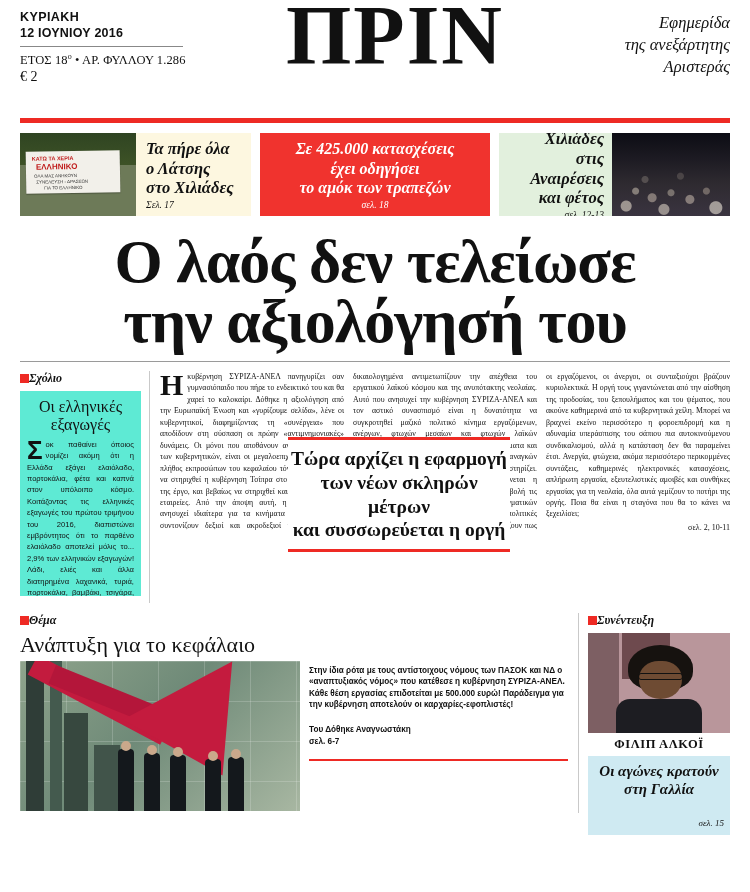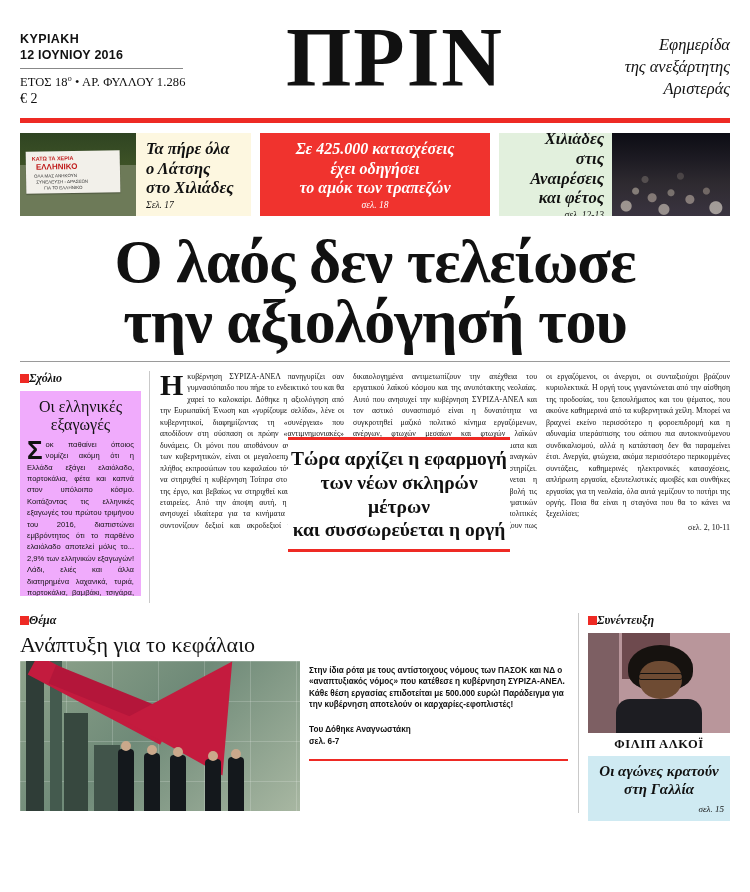--- a/index.html
+++ b/index.html
@@ -7,21 +7,21 @@
   body {
     width:750px; height:892px;
     background:#ffffff;
     font-family:"Liberation Serif", serif;
     color:#111;
     overflow:hidden;
   }
   .page { position:relative; width:750px; height:892px; padding:0 20px; }
 
   
-  .masthead { display:flex; align-items:flex-start; height:112px; padding-top:22px; }
+  .masthead { display:flex; align-items:flex-start; height:112px; }
   .mh-left { width:215px; padding-top:10px; }
   .mh-day { font-family:"Liberation Sans", sans-serif; font-weight:bold; font-size:12.5px; letter-spacing:.4px; }
   .mh-date { font-family:"Liberation Sans", sans-serif; font-weight:bold; font-size:12.5px; letter-spacing:.2px; margin-top:2px; }
   .mh-rule { border:0; border-top:1px solid #888; margin:6px 0 5px 0; width:163px; }
   .mh-issue { font-family:"Liberation Serif", serif; font-size:12.5px; letter-spacing:.1px; }
   .mh-issue sup { font-size:8px; }
   .mh-price { font-family:"Liberation Serif", serif; font-size:14px; margin-top:1px; }
   .mh-logo { flex:1; text-align:center; font-family:"Liberation Serif", serif; font-weight:bold;
              font-size:84px; line-height:.95; letter-spacing:2px; margin-top:-4px; }
   .mh-right { width:175px; text-align:right; padding-top:12px; }
@@ -75,21 +75,21 @@
   .hl-line { font-family:"Liberation Serif", serif; font-weight:bold; font-size:62px; line-height:.96; letter-spacing:-1px; }
   .hl-line.l2 { font-size:62px; }
 
   .thin-rule { border-top:1px solid #9a9a9a; margin:8px 0 9px 0; }
 
   
   .body-grid { display:flex; gap:10px; height:232px; }
   .col-side { width:130px; border-right:1px solid #c9c9c9; padding-right:8px; }
   .kicker { font-family:"Liberation Serif",serif; font-style:italic; font-weight:bold; font-size:12px; display:flex; align-items:center; margin-bottom:5px;}
   .kdot { width:9px; height:9px; background:#ee2a24; display:inline-block; }
-  .side-box { background:#f0abfc; padding:7px 7px 8px 7px; height:205px; overflow:hidden; }
+  .side-box { background:#5eead4; padding:7px 7px 8px 7px; height:205px; overflow:hidden; }
   .side-title { text-align:center; font-family:"Liberation Serif",serif; font-size:16px; line-height:1.12; margin-bottom:5px; }
   .side-body { font-family:"Liberation Sans", sans-serif; font-size:7.6px; line-height:1.5; text-align:justify; }
   .side-body .dcap { float:left; font-family:"Liberation Sans",sans-serif; font-weight:bold; font-size:26px; line-height:20px; padding:1px 3px 0 0; }
 
   .col-main { flex:1; position:relative; }
   .main-flow { font-family:"Liberation Serif",serif; font-size:7.8px; line-height:1.47; text-align:justify;
                column-count:3; column-gap:9px; height:232px; }
   .main-flow .dcap { float:left; font-family:"Liberation Serif",serif; font-weight:bold; font-size:30px; line-height:23px; padding:2px 4px 0 0; }
   .quote {
      position:absolute; left:128px; top:66px; width:222px; background:#fff;
@@ -140,21 +140,21 @@
      background:#16120f; border-radius:50% 50% 42% 42%; }
   .portrait .face { position:absolute; left:36%; top:28px; width:30%; height:38px;
      background:#6e4b33; border-radius:46% 46% 50% 50%; }
   .portrait .glasses { position:absolute; left:35%; top:40px; width:32%; height:7px;
      border:1.6px solid #111; border-radius:3px; }
   .portrait .body { position:absolute; left:20%; bottom:0; width:60%; height:34px;
      background:#1d1d22; border-radius:14px 14px 0 0; }
   .portrait-name { text-align:center; font-family:"Liberation Serif",serif; font-weight:bold; font-size:12.5px; letter-spacing:.6px; margin:4px 0 4px 0; }
   .blue-box { background:#cfeaf2; padding:7px 6px 6px 6px; text-align:center; }
   .blue-box div { font-family:"Liberation Serif",serif; font-style:italic; font-weight:bold; font-size:15px; line-height:1.18; }
-  .blue-box .pg { font-style:italic; font-weight:normal; font-size:9px; text-align:right; margin-top:6px; }
+  .blue-box .pg { font-style:italic; font-weight:normal; font-size:9px; text-align:right; margin-top:20px; }
 </style>
 </head>
 <body>
 
 <div class="page">
 
   <div class="masthead">
     <div class="mh-left">
       <div class="mh-day">ΚΥΡΙΑΚΗ</div>
       <div class="mh-date">12 ΙΟΥΝΙΟΥ 2016</div>

